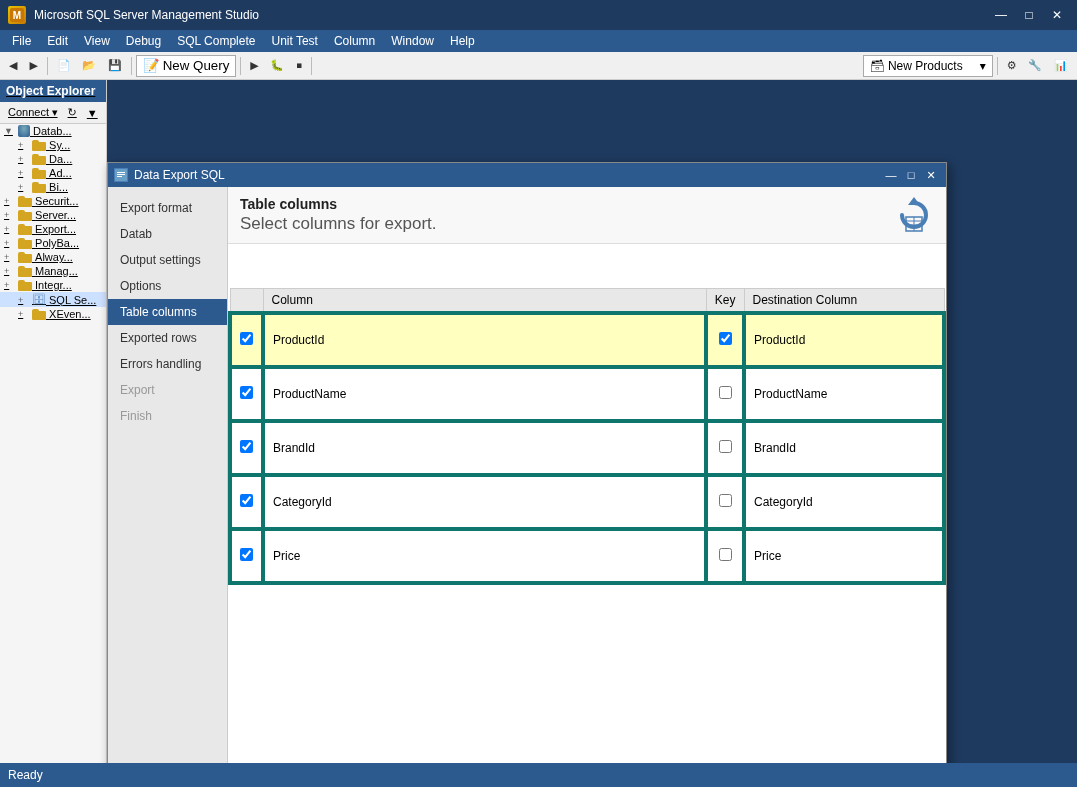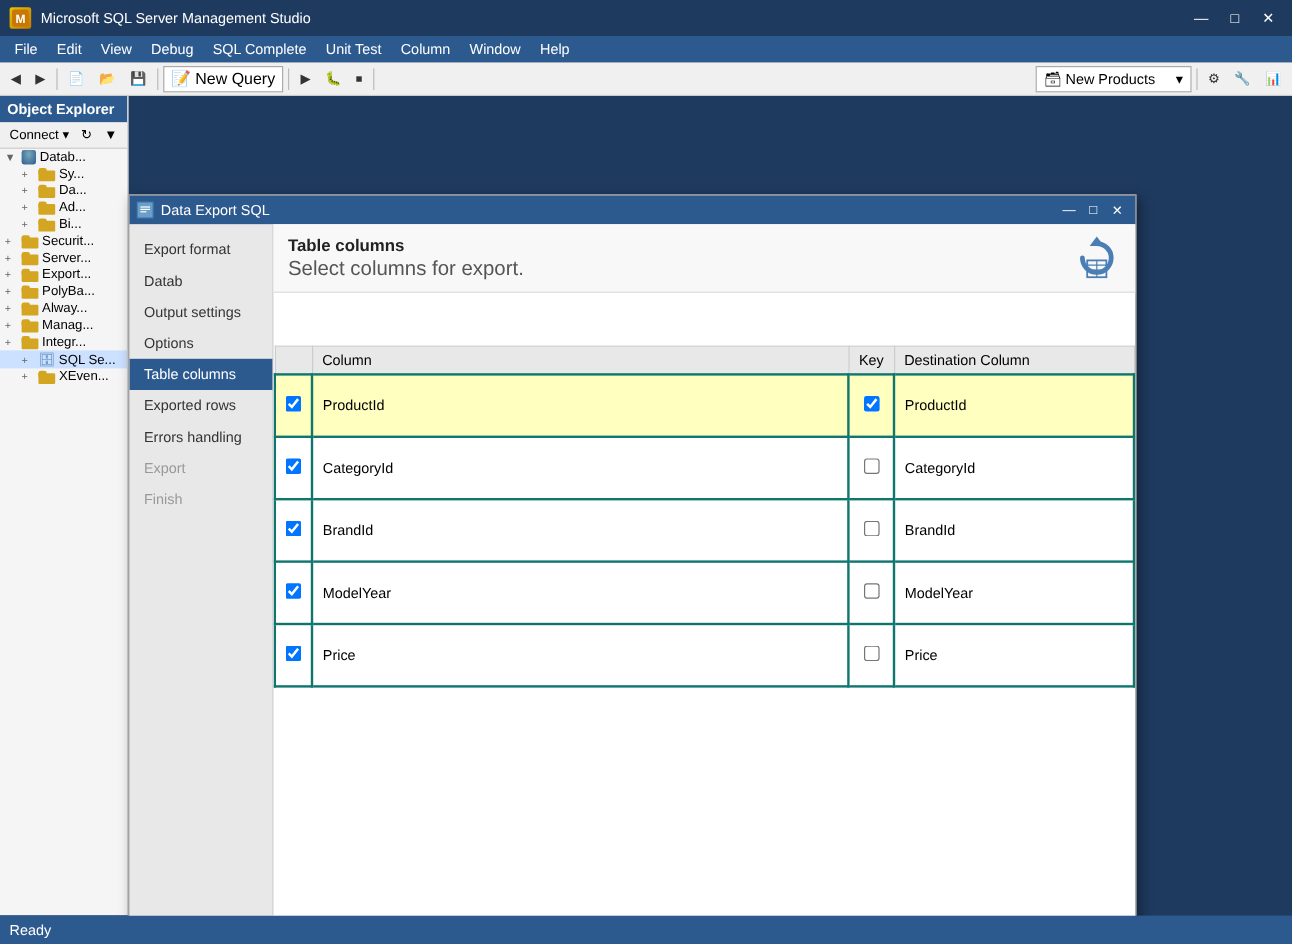--- a/index.html
+++ b/index.html
@@ -206,21 +206,21 @@
     thead th {
       background: #e8e8e8;
       border: 1px solid #ccc;
       padding: 4px 8px;
       text-align: left;
       font-weight: normal;
       font-size: 12px;
     }
     tbody tr { border-bottom: 1px solid #eee; }
     tbody tr.selected-row { background: #ffffc0; }
-    tbody td { padding: 17px 8px; border: 2px solid #0f766e; font-size: 12px; }
+    tbody td { padding: 17px 8px; border: 4px solid #0f766e; font-size: 12px; }
     .col-check { width: 30px; text-align: center; }
     .col-key { width: 30px; text-align: center; }
     .col-dest { width: 200px; }
     input[type="checkbox"] { width: 13px; height: 13px; cursor: pointer; }
 
     
     .dialog-footer {
       background: #f0f0f0;
       border-top: 1px solid #ccc;
       height: 46px;
@@ -350,21 +350,21 @@
     <span>🗃</span>
     <span>New Products</span>
     <span style="margin-left:auto">▾</span>
   </div>
   <div class="toolbar-sep"></div>
   <button class="toolbar-btn">⚙</button>
   <button class="toolbar-btn">🔧</button>
   <button class="toolbar-btn">📊</button>
 </div>
 
-<div class="main-layout" style="position:relative; height: 683px;">
+<div class="main-layout" style="position:relative; height: 683px; text-decoration: underline;">
 
   <div class="object-explorer">
     <div class="oe-header">Object Explorer</div>
     <div class="oe-toolbar">
       <button class="oe-toolbar-btn">Connect ▾</button>
       <button class="oe-toolbar-btn">↻</button>
       <button class="oe-toolbar-btn">▼</button>
     </div>
     <div class="oe-tree">
       <div class="oe-item" style="padding-left:4px">
@@ -510,35 +510,35 @@
               </thead>
               <tbody>
                 <tr class="selected-row">
                   <td class="col-check"><input type="checkbox" checked="" style=""></td>
                   <td>ProductId</td>
                   <td class="col-key"><input type="checkbox" checked="" style=""></td>
                   <td>ProductId</td>
                 </tr>
                 <tr>
                   <td class="col-check"><input type="checkbox" checked="" style=""></td>
-                  <td>CategoryId</td>
+                  <td>ProductName</td>
                   <td class="col-key"><input type="checkbox" style=""></td>
-                  <td>CategoryId</td>
+                  <td>ProductName</td>
                 </tr>
                 <tr>
                   <td class="col-check"><input type="checkbox" checked="" style=""></td>
                   <td>BrandId</td>
                   <td class="col-key"><input type="checkbox" style=""></td>
                   <td>BrandId</td>
                 </tr>
                 <tr>
                   <td class="col-check"><input type="checkbox" checked="" style=""></td>
-                  <td>ModelYear</td>
+                  <td>CategoryId</td>
                   <td class="col-key"><input type="checkbox" style=""></td>
-                  <td>ModelYear</td>
+                  <td>CategoryId</td>
                 </tr>
                 <tr>
                   <td class="col-check"><input type="checkbox" checked="" style=""></td>
                   <td>Price</td>
                   <td class="col-key"><input type="checkbox" style=""></td>
                   <td>Price</td>
                 </tr>
               </tbody>
             </table>
           </div>

